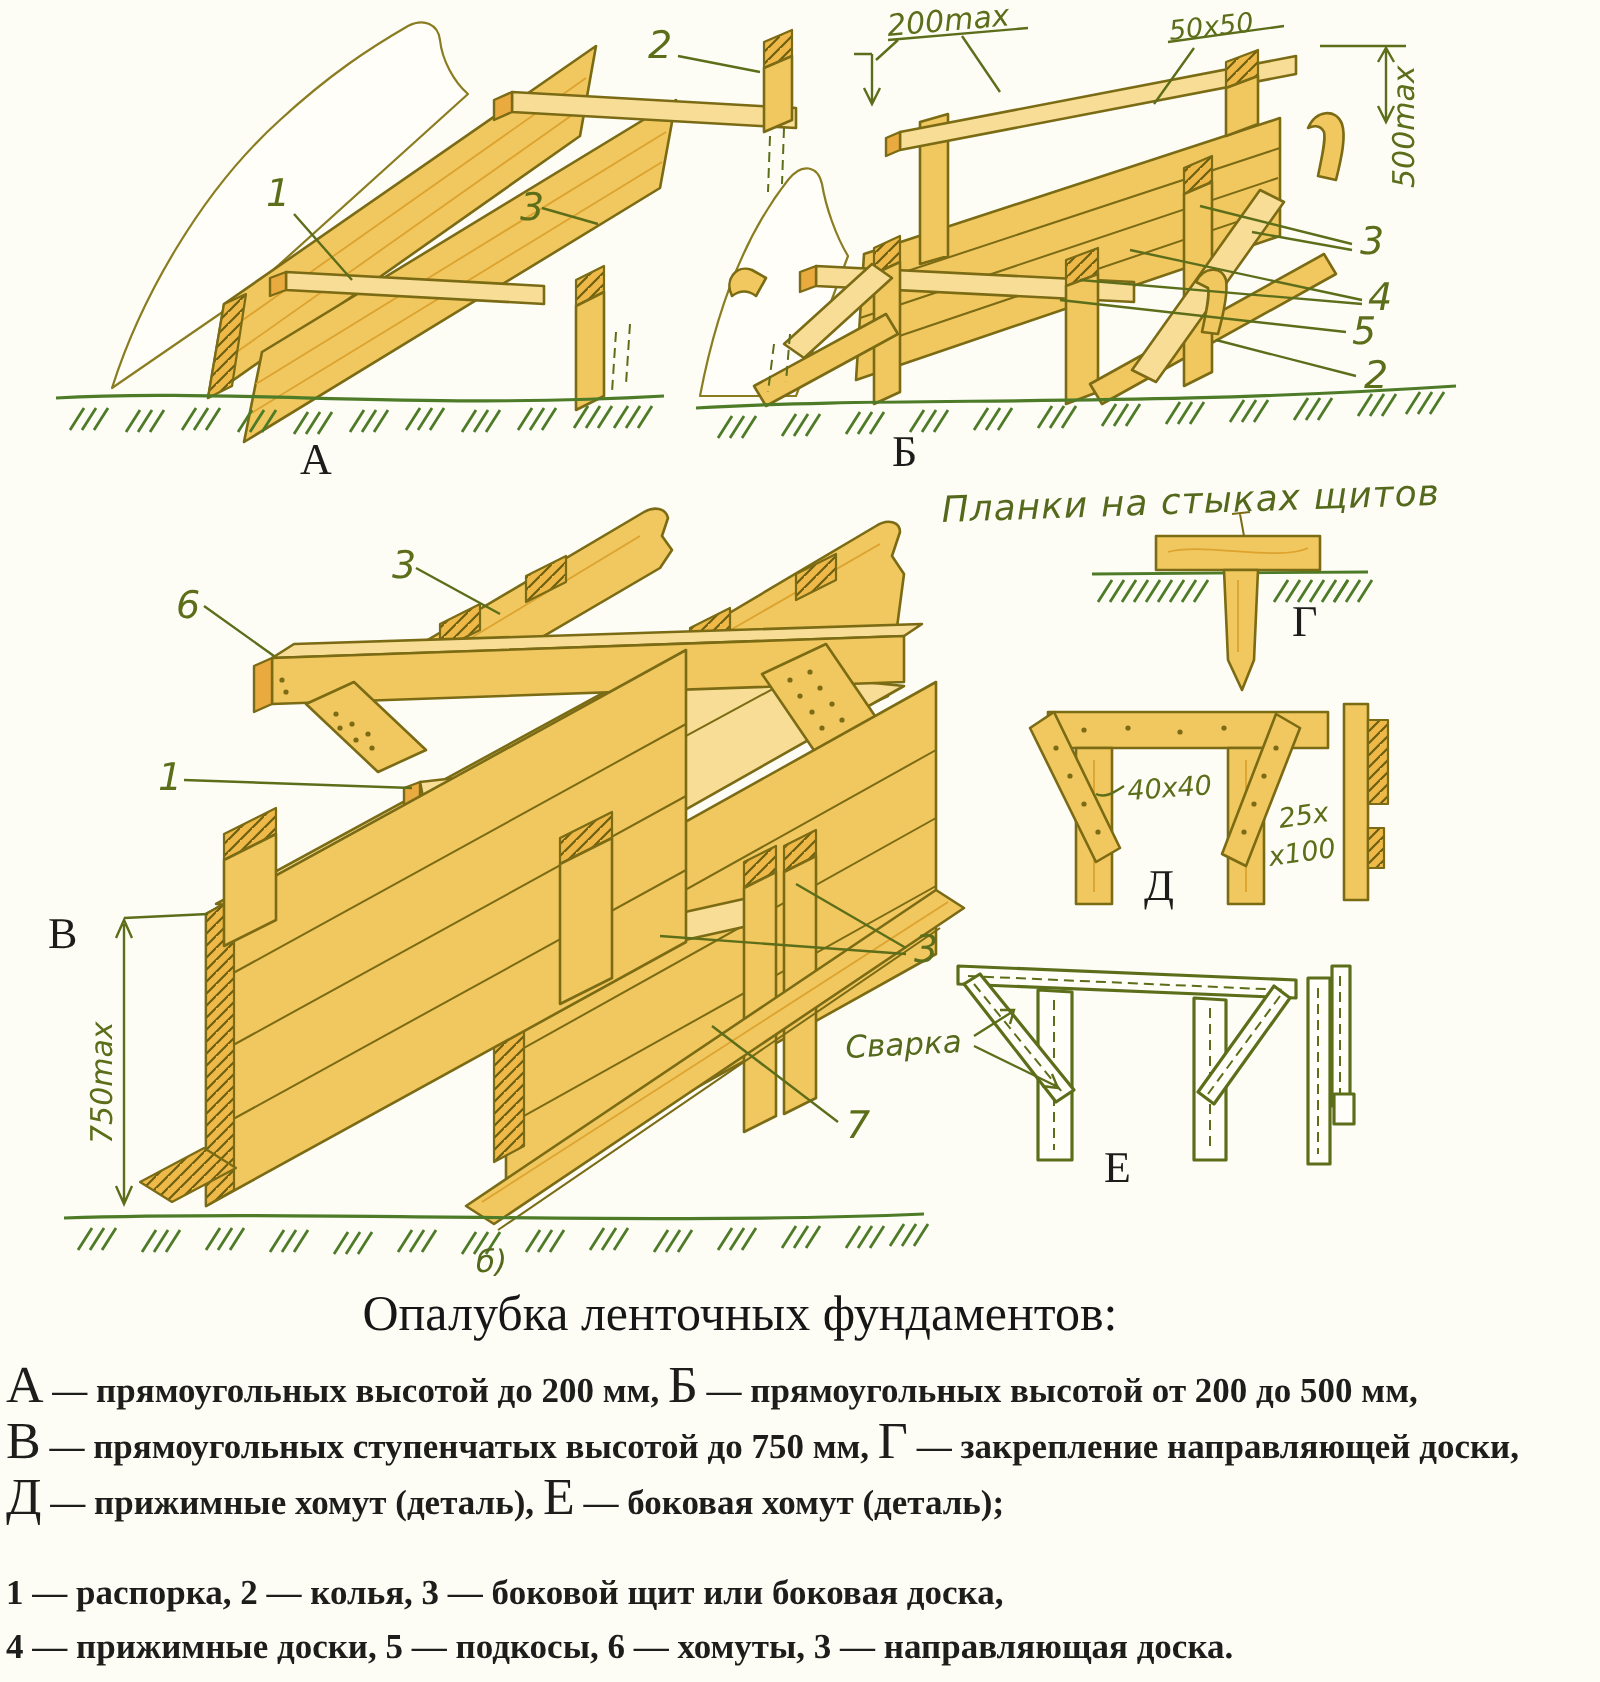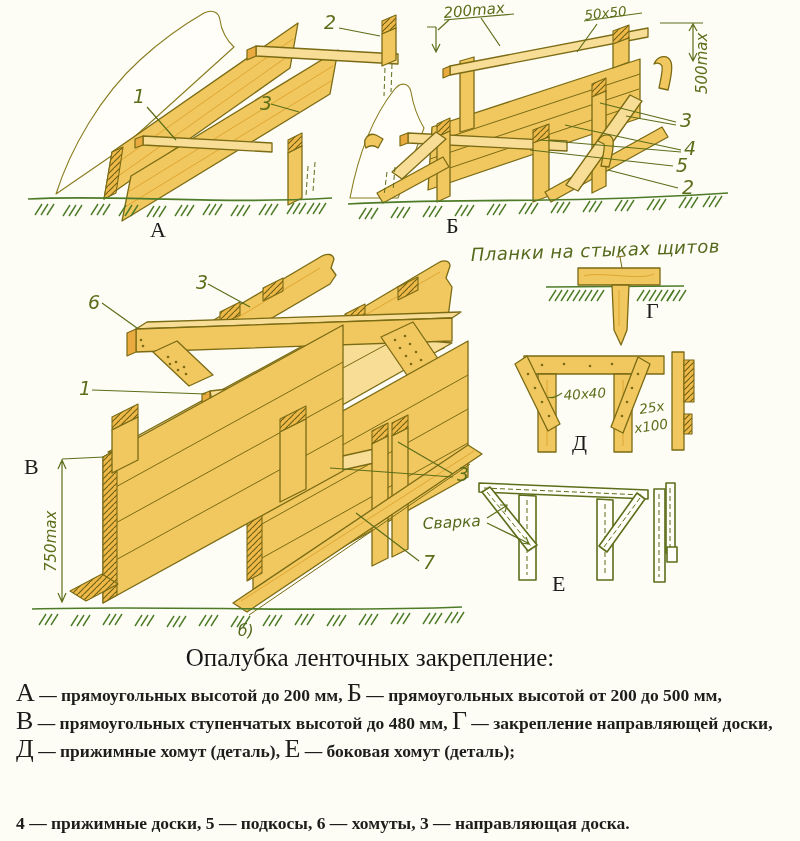--- a/index.html
+++ b/index.html
@@ -22,21 +22,21 @@
   
   .num{font:italic 19px "DejaVu Sans",sans-serif;fill:#5c6e1a;}
   .dim{font:italic 15px "DejaVu Sans",sans-serif;fill:#5c6e1a;}
   .dim2{font:italic 13.5px "DejaVu Sans",sans-serif;fill:#5c6e1a;}
   .hand{font:italic 18px "DejaVu Sans",sans-serif;fill:#55691c;letter-spacing:.5px;}
   .hand2{font:italic 15.5px "DejaVu Sans",sans-serif;fill:#55691c;}
   .cyr{font:22px "Liberation Serif",serif;fill:#1c1c1a;}
   
   .cap-title{position:absolute;top:644px;left:0;width:740px;text-align:center;
              font:25px "Liberation Serif",serif;color:#161616;}
-  .cap-line{position:absolute;left:16px;font:bold 17.5px "Liberation Serif",serif;
+  .cap-line{position:absolute;left:3px;font:bold 17.5px "Liberation Serif",serif;
             color:#1d1d1b;white-space:nowrap;line-height:30px;text-align:right;}
   .cap-line .bigletter{font-weight:normal;font-size:26px;}
   .l1{top:678px}.l2{top:706px}.l3{top:734px}.l4{top:781px}.l5{top:808px}
 </style>
 </head>
 <body>
 
 <div class="page">
 
 <svg width="800" height="640" viewBox="0 0 800 640">
@@ -369,28 +369,31 @@
     <g>
       <path class="steel" d="M654,489 L665,489 L665,582 L654,582 Z"></path>
       <path class="dash" d="M659,494 L659,577"></path>
       <path class="steel" d="M666,483 L675,483 L675,553 L666,553 Z"></path>
       <path class="dash" d="M670,488 L670,548"></path>
       <path class="steel" d="M667,547 L677,547 L677,562 L667,562 Z"></path>
     </g>
   </g>
 </svg>
 
-<div class="cap-title">Опалубка ленточных закрепление:</div>
+<div class="cap-title">Опалубка ленточных фундаментов:</div>
 
 <div class="cap-line l1">
   <span class="bigletter">А</span><span> — прямоугольных высотой до 200 мм, </span><span class="bigletter">Б</span><span> — прямоугольных высотой от 200 до 500 мм,</span>
 </div>
 <div class="cap-line l2">
-  <span class="bigletter">В</span><span> — прямоугольных ступенчатых высотой до 480 мм,  </span><span class="bigletter">Г</span><span> — закрепление направляющей доски,</span>
+  <span class="bigletter">В</span><span> — прямоугольных ступенчатых высотой до 750 мм,  </span><span class="bigletter">Г</span><span> — закрепление направляющей доски,</span>
 </div>
 <div class="cap-line l3">
   <span class="bigletter">Д</span><span> — прижимные хомут (деталь), </span><span class="bigletter">Е</span><span> — боковая хомут (деталь);</span>
 </div>
+<div class="cap-line l4">
+  <span>1 — распорка, 2 — колья, 3 — боковой щит или боковая доска,</span>
+</div>
 <div class="cap-line l5">
   <span>4 — прижимные доски, 5 — подкосы, 6 — хомуты, 3 — направляющая доска.</span>
 </div>
 
 </div>
 
 </body></html>

